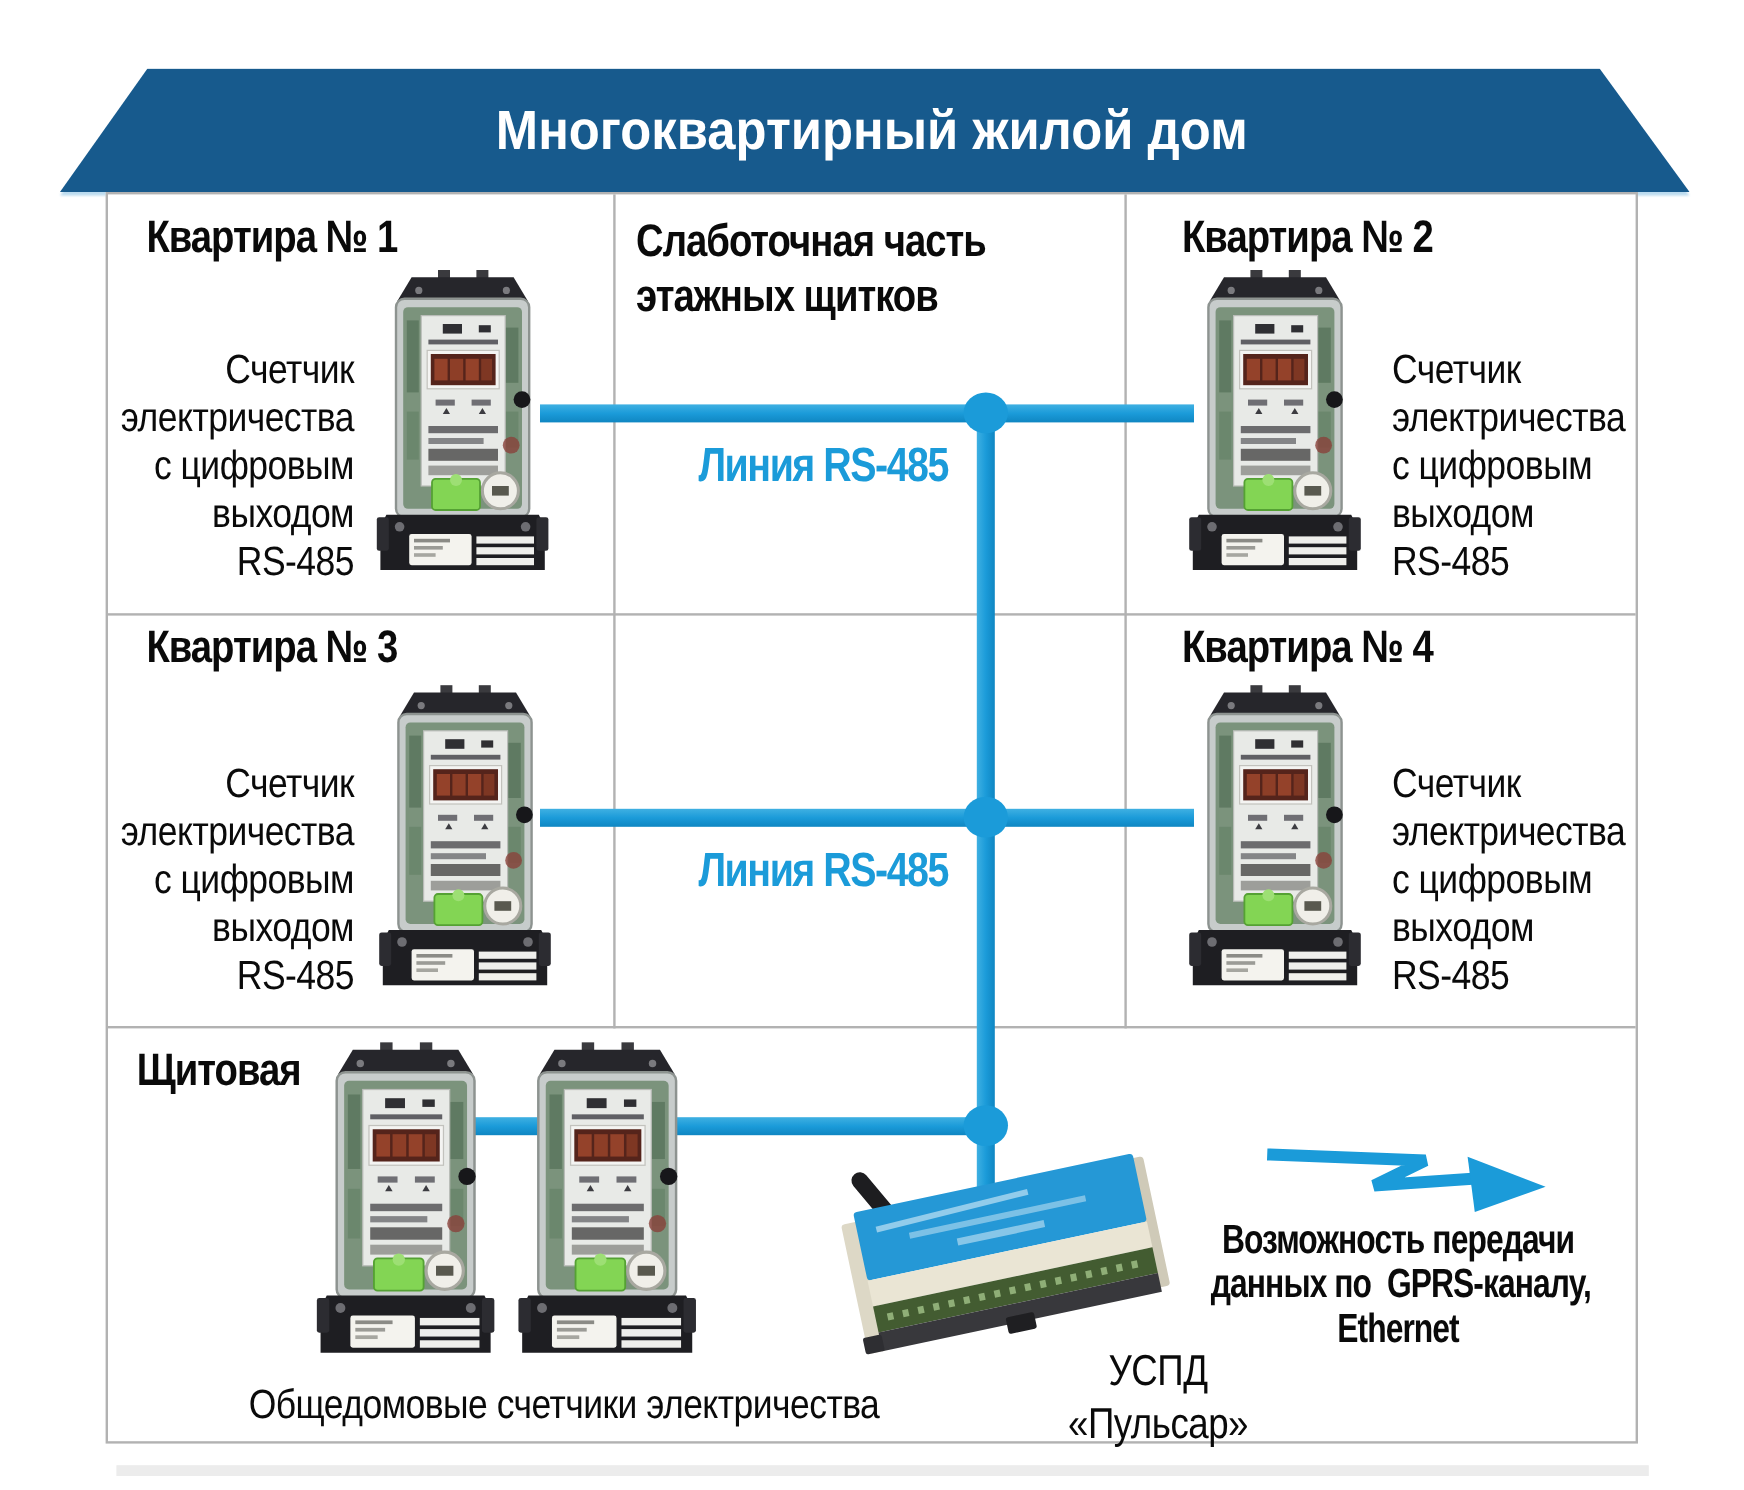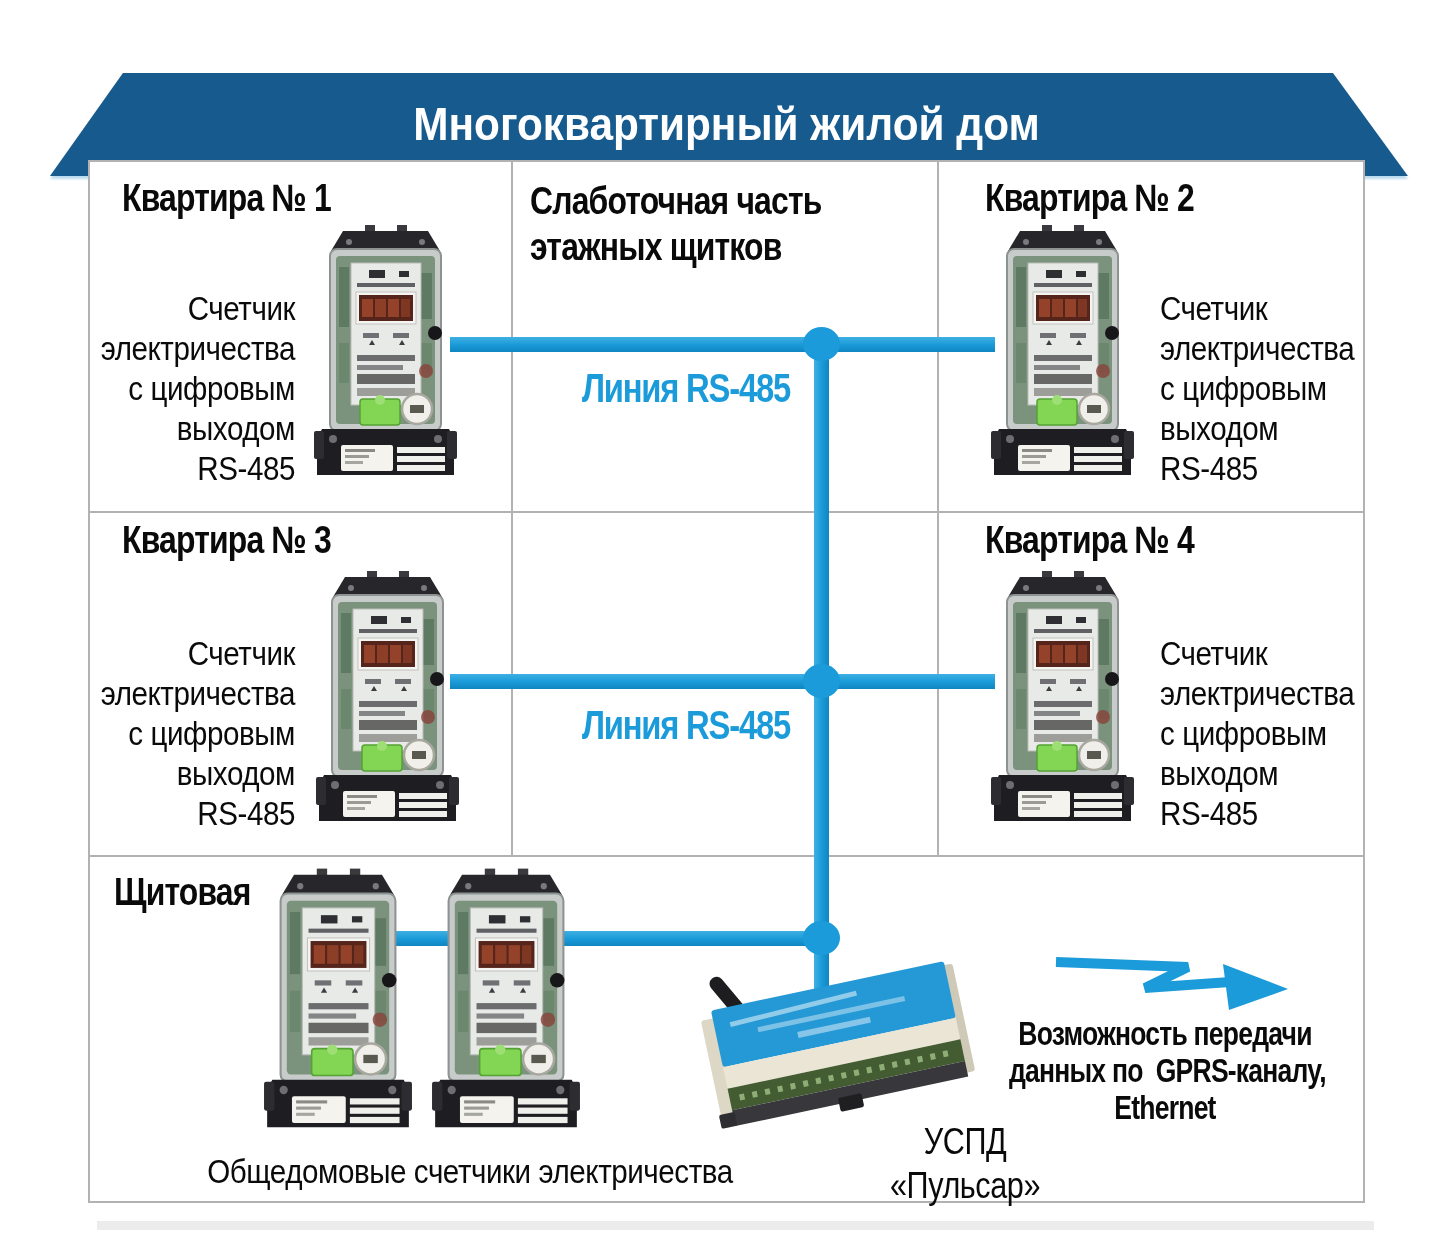--- a/index.html
+++ b/index.html
@@ -13,21 +13,21 @@
   .page{
     position:relative;width:1453px;height:1242px;background:#fff;overflow:hidden;
     font-family:"Liberation Sans","DejaVu Sans",sans-serif;color:var(--text-black);
   }
   
   .banner{
     position:absolute;left:0;top:33px;width:1453px;height:103px;
     background:var(--banner-blue);
     clip-path:polygon(8.46% 0,91.74% 0,96.9% 100%,3.44% 100%);
   }
-  .banner-wrap{position:absolute;left:0;top:40px;width:1453px;height:109px;
+  .banner-wrap{position:absolute;left:0;top:24px;width:1453px;height:109px;
     filter:drop-shadow(0 3px 1px rgba(170,210,235,.8));}
   .banner-title{
     position:absolute;left:0;top:0;width:100%;line-height:103px;text-align:center;
     font-size:46px;font-weight:bold;color:#ffffff;letter-spacing:0;
     transform:scaleX(.92);transform-origin:center;white-space:nowrap;
   }
   
   .grid{position:absolute;left:88px;top:160px;width:1277px;height:1043px;
     border:2px solid var(--grid-gray);background:#fff;}
   .vdiv{position:absolute;top:0;width:2px;height:695px;background:var(--grid-gray);}

